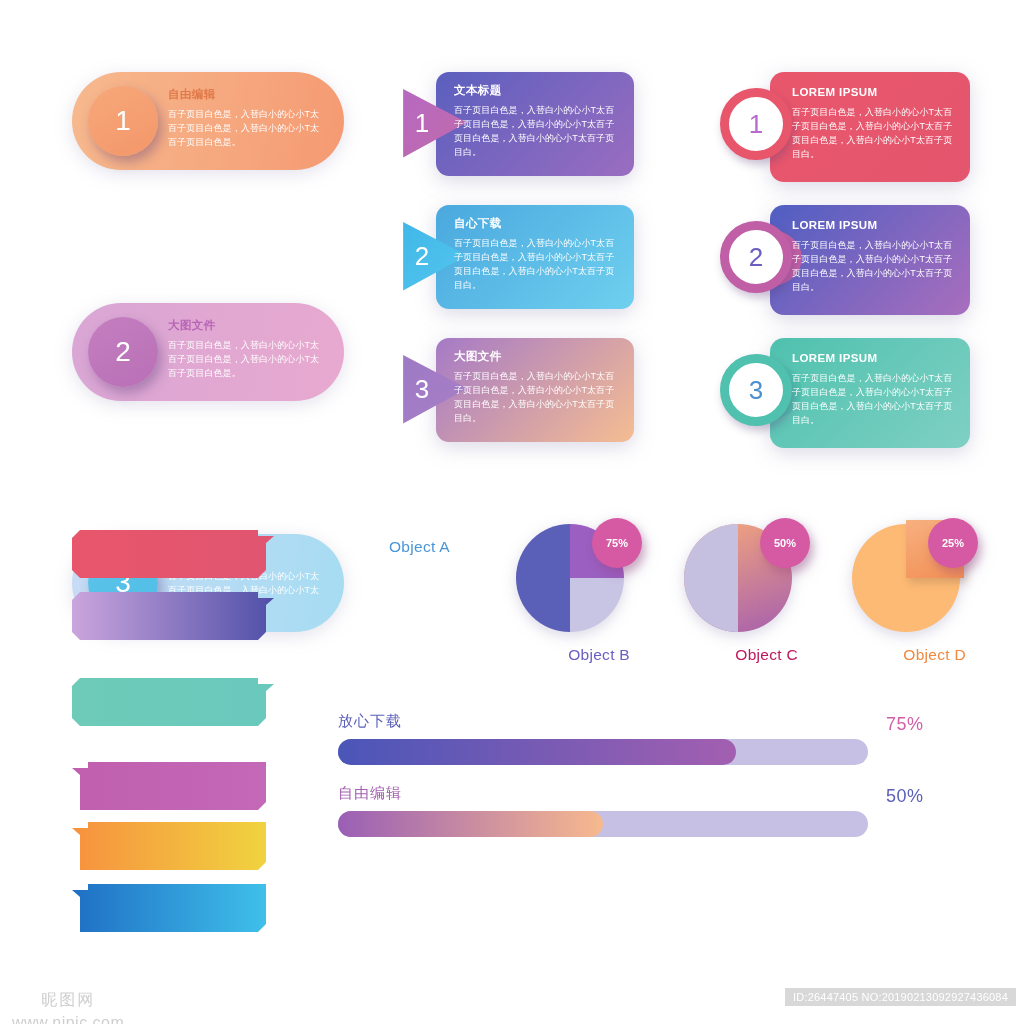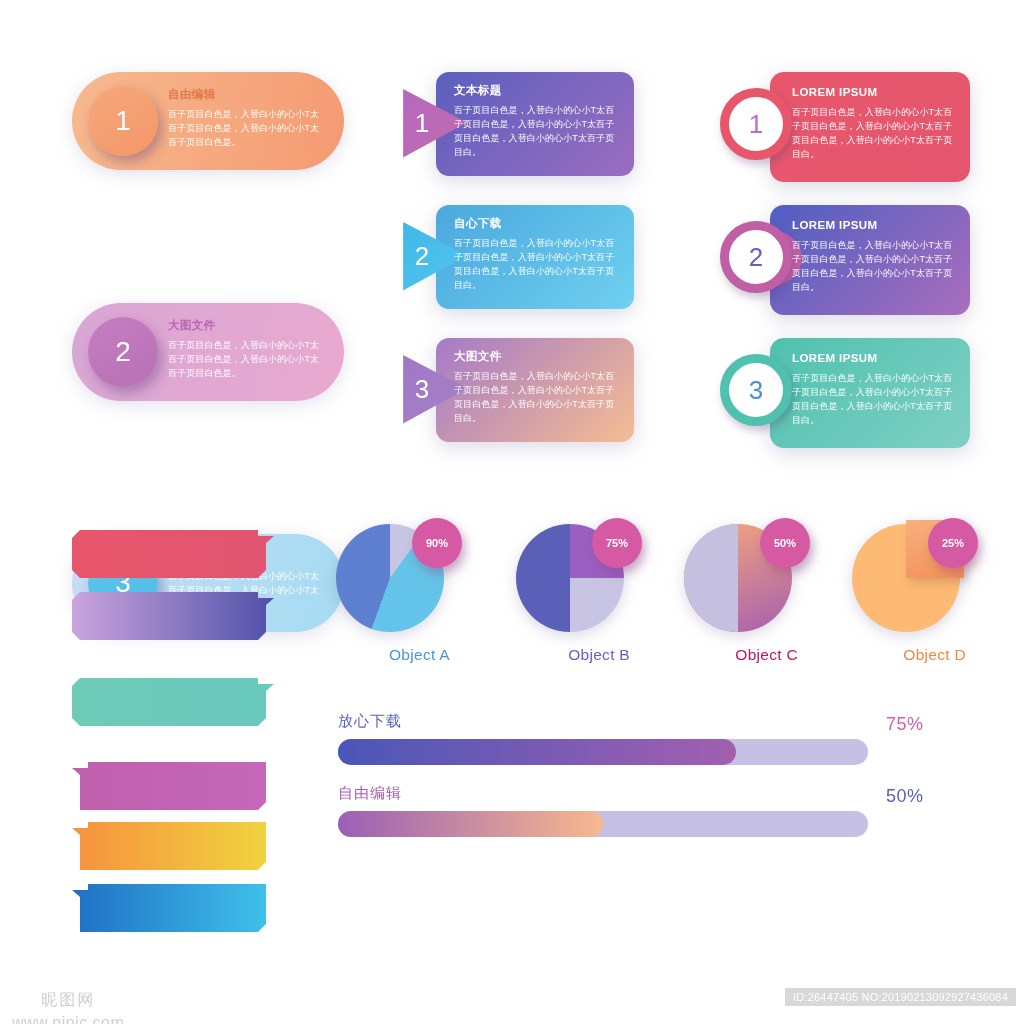--- a/index.html
+++ b/index.html
@@ -253,23 +253,20 @@
     <div class="banner" style="left: 72px; top: 884px;"><svg viewBox="0 0 202 52" width="202" height="52">
         <defs>
           <linearGradient id="bg5" x1="0" y1="0" x2="1" y2="0">
             <stop offset="0%" stop-color="#1f6fc4"></stop>
             <stop offset="100%" stop-color="#3fc0ea"></stop>
           </linearGradient>
         </defs>
         <path d="M16,0 L194,0 L194,8 L194,40 L186,48 L8,48 L8,13 L0,6 L16,6 Z" fill="url(#bg5)"></path>
       </svg></div>
     <div class="pie" style="left: 330px; top: 524px;">
-      <div class="disc" style="background: conic-gradient(rgb(200, 196, 228) 0deg, rgb(200, 196, 228) 36deg, rgb(99, 195, 232) 36deg, rgb(99, 195, 232) 200deg, rgb(95, 127, 208) 200deg, rgb(95, 127, 208) 360deg);">
-        <div class="badge">90%</div>
-      </div>
       <div class="plabel" style="color: rgb(74, 149, 216);">Object A</div>
     </div>
     <div class="pie" style="left: 510px; top: 524px;">
       <div class="disc" style="background: conic-gradient(rgb(154, 95, 192) 0deg, rgb(154, 95, 192) 90deg, rgb(200, 196, 228) 90deg, rgb(200, 196, 228) 180deg, rgb(90, 95, 184) 180deg, rgb(90, 95, 184) 360deg);">
         <div class="badge">75%</div>
       </div>
       <div class="plabel" style="color: rgb(106, 95, 192);">Object B</div>
     </div>
     <div class="pie" style="left: 678px; top: 524px;">
       <div class="disc" style="background: linear-gradient(160deg, rgb(247, 169, 122), rgb(166, 95, 174)); clip-path: none;">

